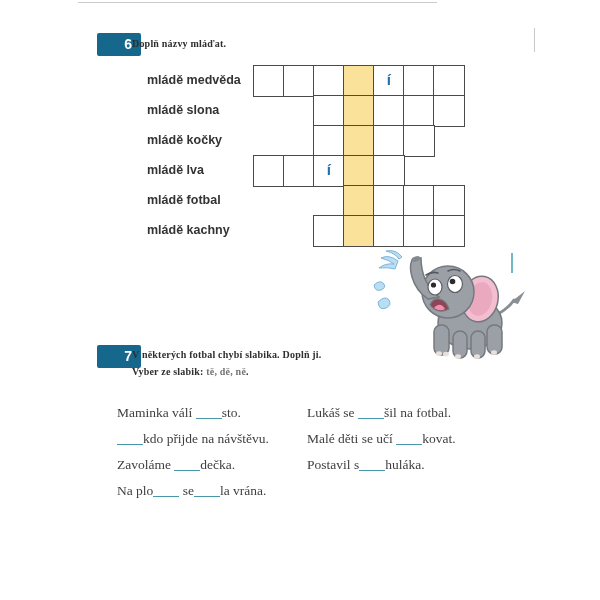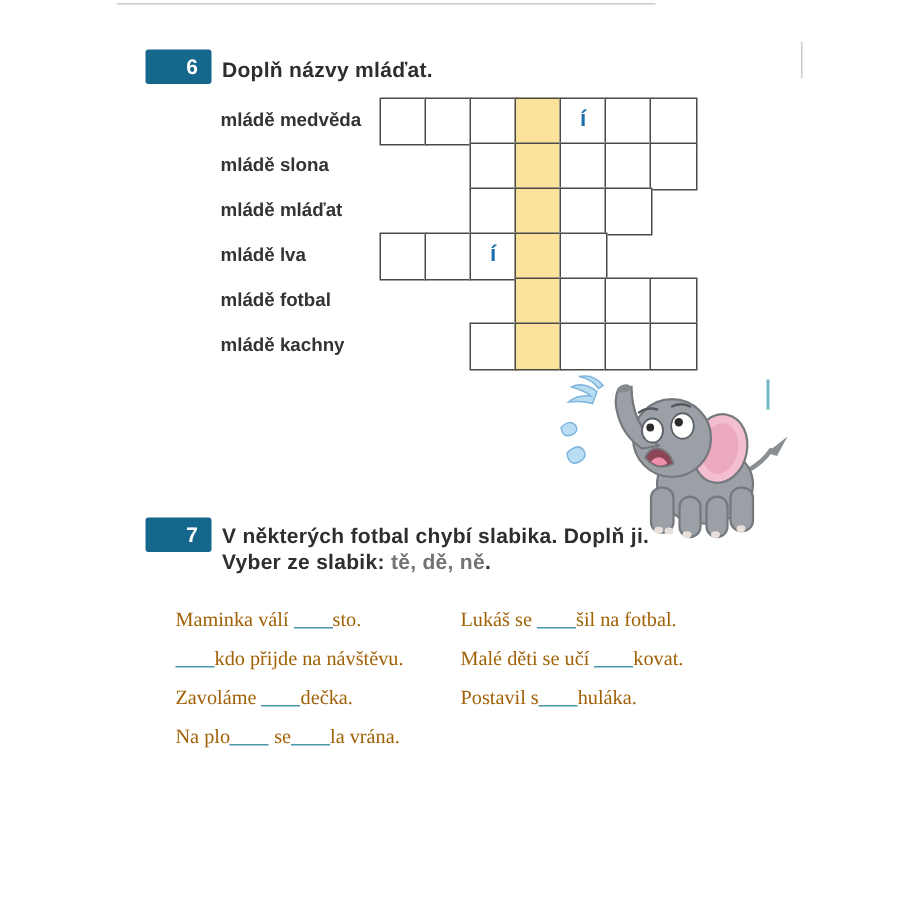--- a/index.html
+++ b/index.html
@@ -15,22 +15,22 @@
 
   .num-badge {
     position: absolute; left: 97px; width: 44px; height: 23px;
     background: #15678c; color: #ffffff; font-weight: bold; font-size: 14px;
     line-height: 23px; text-align: right; padding-right: 9px; border-radius: 2px;
   }
   #badge-6 { top: 33px; }
   #badge-7 { top: 345px; }
 
   .ex-title {
-    position: absolute; left: 148px; font-size: 14px; font-weight: bold;
-    color: #2e2e2e; letter-spacing: 0.2px; white-space: nowrap;
+    position: absolute; left: 132px; font-size: 10px; font-weight: bold;
+    color: #2e2e2e; letter-spacing: 0.2px; white-space: nowrap; font-family: Liberation Serif, serif;
   }
   #ex6-title { top: 38px; }
   #ex7-title1 { top: 349px; }
   #ex7-title2 { top: 366px; }
   .syllables { color: #737373; }
 
   .cw-label {
     position: absolute; left: 147px; height: 30px; line-height: 30px;
     font-size: 12.5px; font-weight: bold; color: #333333; white-space: nowrap;
   }
@@ -39,21 +39,21 @@
     border: 1.5px solid #4a4a4a; background: #ffffff;
     text-align: center; line-height: 28px;
     font-size: 15px; font-weight: bold; color: #1d6fa9;
   }
   .cw-cell.hl { background: #fbe29a; }
 
   .sentence-col { position: absolute; top: 404px; width: 195px; }
   #sentences-left { left: 117px; }
   #sentences-right { left: 307px; }
   .sentence {
-    font-family: "Liberation Serif", serif; font-size: 13.5px; color: #a16207;
+    font-family: "Liberation Serif", serif; font-size: 13.5px; color: #404040;
     line-height: 17px; margin-bottom: 9px; white-space: nowrap;
   }
   .blank {
     display: inline-block; width: 26px; height: 0.55em;
     border-bottom: 1.6px solid #4796a9; transform: translateY(2px);
   }
   .illustration { position: absolute; left: 368px; top: 247px; }
 </style>
 </head>
 <body>
@@ -75,21 +75,21 @@
       <div class="cw-cell hl" style="left: 343px; top: 65px;"></div>
       <div class="cw-cell" style="left: 373px; top: 65px;">í</div>
       <div class="cw-cell" style="left: 403px; top: 65px;"></div>
       <div class="cw-cell" style="left: 433px; top: 65px;"></div>
       <div class="cw-label" style="top: 95px; text-align: right;">mládě slona</div>
       <div class="cw-cell" style="left: 313px; top: 95px;"></div>
       <div class="cw-cell hl" style="left: 343px; top: 95px;"></div>
       <div class="cw-cell" style="left: 373px; top: 95px;"></div>
       <div class="cw-cell" style="left: 403px; top: 95px;"></div>
       <div class="cw-cell" style="left: 433px; top: 95px;"></div>
-      <div class="cw-label" style="top: 125px;">mládě mláďat</div>
+      <div class="cw-label" style="top: 125px;">mládě kočky</div>
       <div class="cw-cell" style="left: 313px; top: 125px;"></div>
       <div class="cw-cell hl" style="left: 343px; top: 125px;"></div>
       <div class="cw-cell" style="left: 373px; top: 125px;"></div>
       <div class="cw-cell" style="left: 403px; top: 125px;"></div>
       <div class="cw-label" style="top: 155px;">mládě lva</div>
       <div class="cw-cell" style="left: 253px; top: 155px;"></div>
       <div class="cw-cell" style="left: 283px; top: 155px;"></div>
       <div class="cw-cell" style="left: 313px; top: 155px;">í</div>
       <div class="cw-cell hl" style="left: 343px; top: 155px;"></div>
       <div class="cw-cell" style="left: 373px; top: 155px;"></div>

